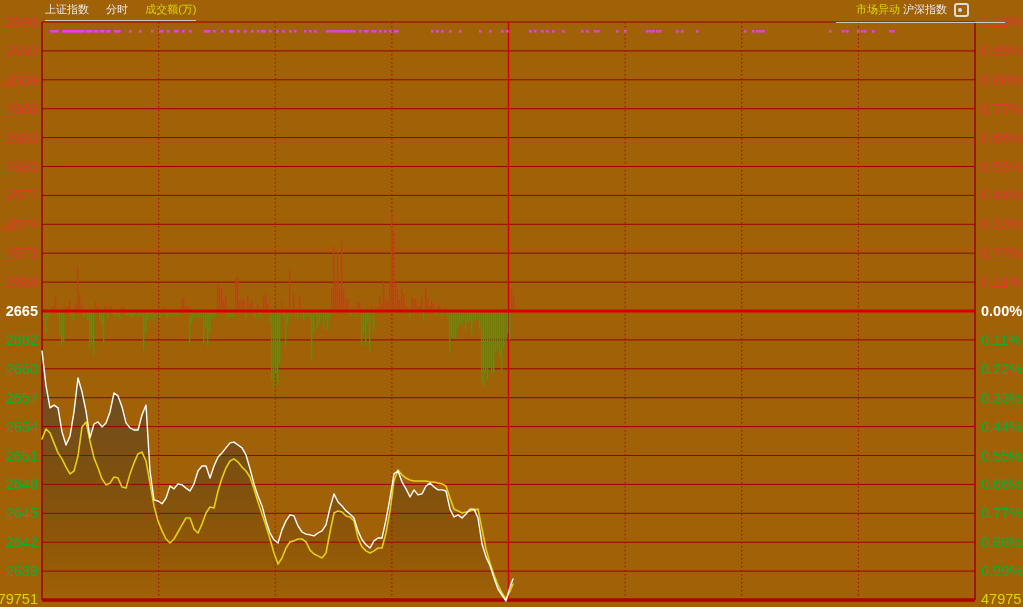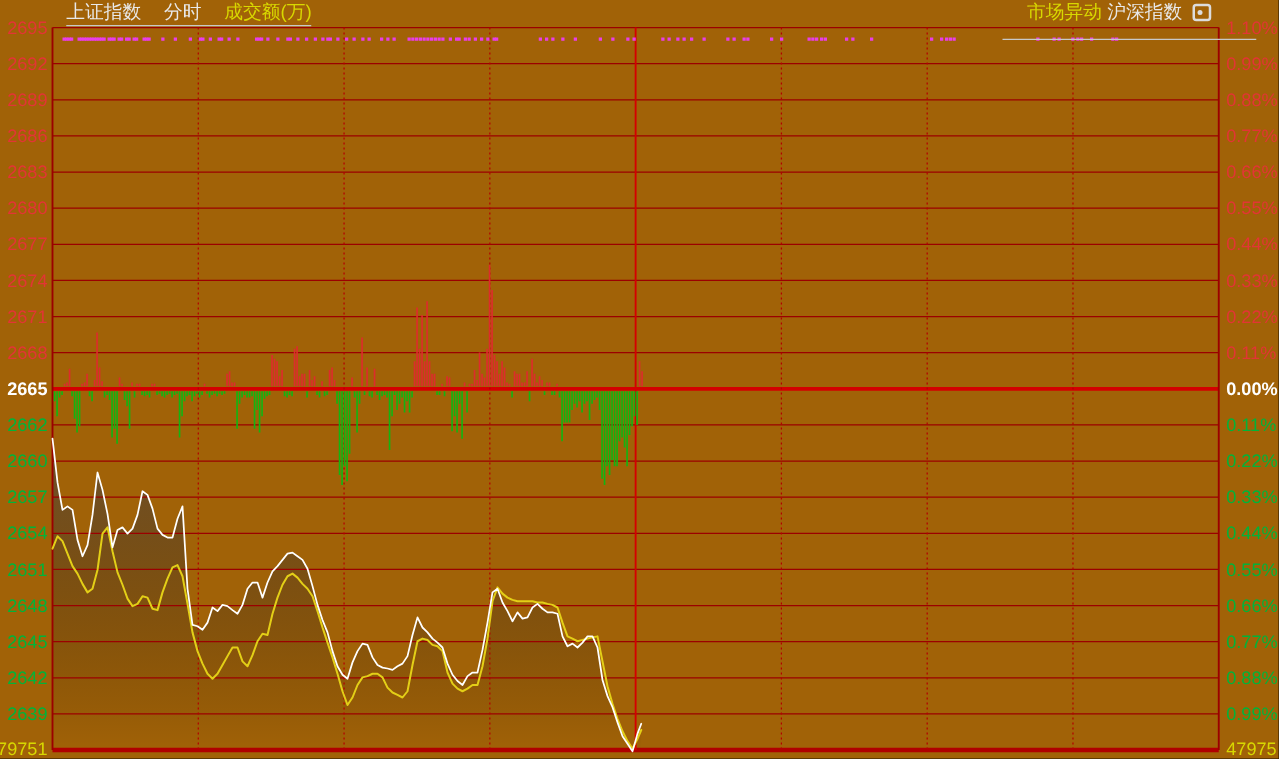--- a/index.html
+++ b/index.html
@@ -1,24 +1,24 @@
 <!DOCTYPE html>
 <html><head>
 <meta charset="utf-8">
 <style>
   html,body{margin:0;padding:0;background:#000;}
   body{width:1023px;height:607px;overflow:hidden;position:relative;
        font-family:"Liberation Sans","DejaVu Sans",sans-serif;}
   .screen{position:absolute;inset:0;background:#a16207;}
   #chart{position:absolute;left:0;top:0;}
-  .header{position:absolute;top:0;left:8px;right:0;height:17px;z-index:5;
-          font-size:15px;line-height:19px;white-space:nowrap;}
+  .header{position:absolute;top:0;left:0;right:0;height:17px;z-index:5;
+          font-size:11px;line-height:19px;white-space:nowrap;}
   .hgroup-left{position:absolute;left:45px;top:0;border-bottom:1px solid #c8c8c8;padding-bottom:1px;}
   .hgroup-right{position:absolute;right:18px;top:0;border-bottom:1px solid #c8c8c8;
-                padding-bottom:12px;padding-left:20px;padding-right:36px;}
+                padding-bottom:3px;padding-left:20px;padding-right:36px;}
   .t-white{color:#e8e8e8;}
   .t-yellow{color:#d8d800;}
   .sp{margin-right:14px;}
   .icon-box{display:inline-block;width:11px;height:10px;border:2px solid #dcdcdc;
             border-radius:3px;position:relative;vertical-align:middle;margin-left:4px;}
   .icon-box::after{content:"";position:absolute;left:2px;top:2.5px;width:4px;height:4px;
                    border-radius:50%;background:#dcdcdc;}
 </style>
 </head>
 <body>

